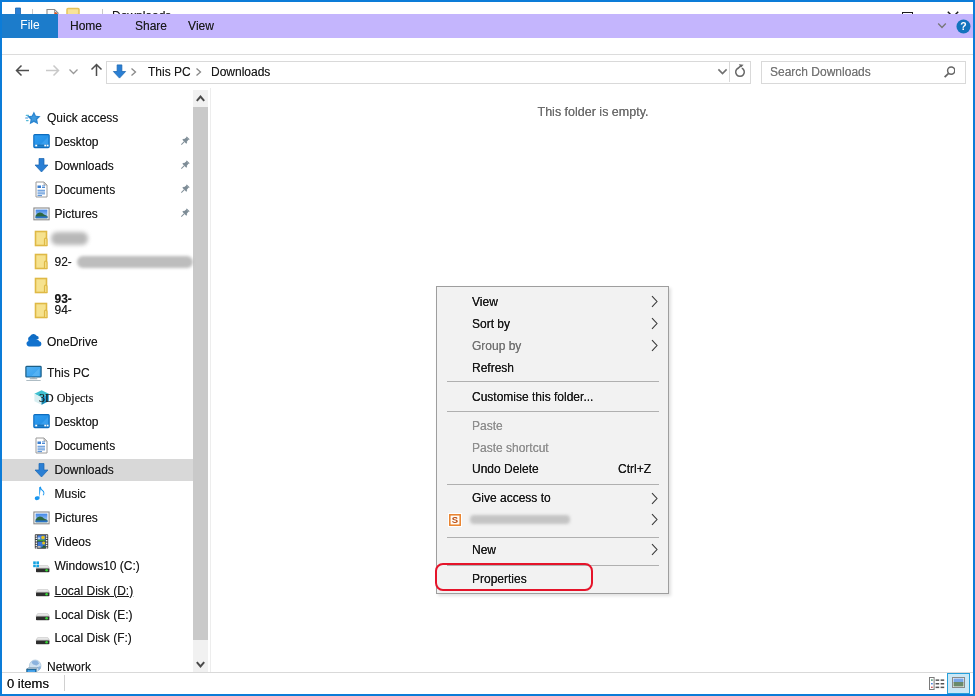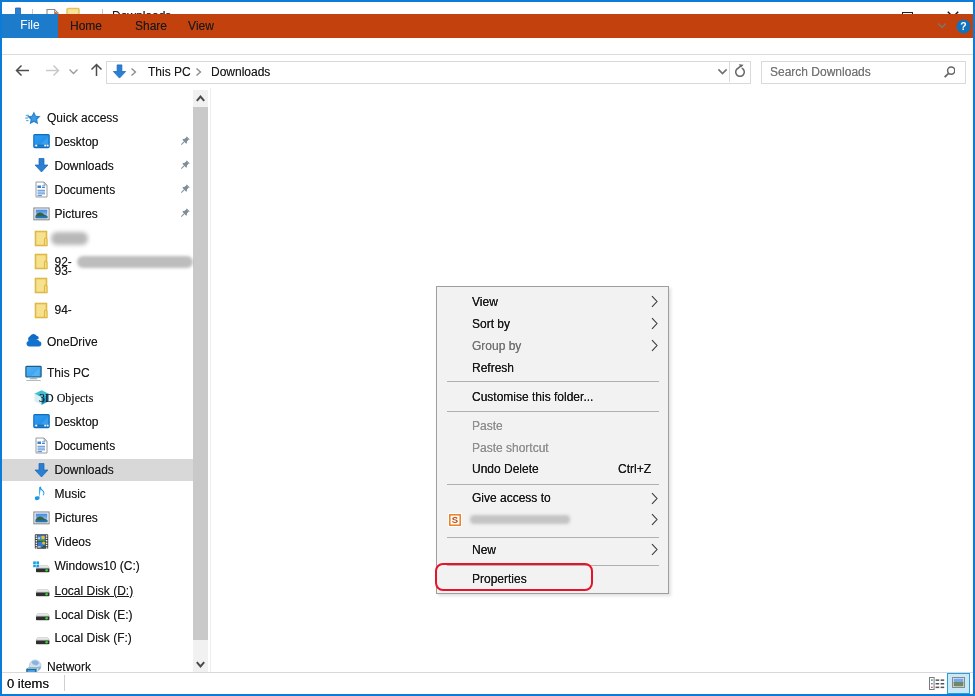--- a/index.html
+++ b/index.html
@@ -43,21 +43,21 @@
     <div class="abs" style="left:100px;top:7px;width:1px;height:12px;background:#c8c8c8;"></div>
     <div class="abs t12" style="left:110px;top:4px;">Downloads</div>
 
     <div class="abs" style="left:853px;top:14.2px;width:11px;height:1.8px;background:#1a1a1a;"></div>
     <div class="abs" style="left:899.5px;top:9.5px;width:11px;height:11px;border:1.5px solid #1a1a1a;box-sizing:border-box;"></div>
     <svg class="abs" style="left:945px;top:9px;" width="12" height="12" viewBox="0 0 12 12">
       <path d="M0.8 0.8 L11.2 11.2 M11.2 0.8 L0.8 11.2" stroke="#1a1a1a" stroke-width="1.5"></path>
     </svg>
   </div>
 
-  <div id="tabs" class="abs" style="left:2px;top:14px;width:971px;height:24px;background:#c2410c;">
+  <div id="tabs" class="abs" style="left:2px;top:14px;width:971px;height:24px;background:#c4b5fd;">
     <div class="abs" style="left:0;top:0;width:56px;height:24px;background:#1c7ccb;color:#fff;font-size:12px;text-align:center;line-height:23px;">File</div>
     <div class="abs t12" style="left:62px;top:2px;width:44px;text-align:center;">Home</div>
     <div class="abs t12" style="left:121px;top:2px;width:44px;text-align:right;">Share</div>
     <div class="abs t12" style="left:177px;top:2px;width:44px;text-align:center;">View</div>
     <svg class="abs" style="left:935px;top:8px;" width="10" height="8" viewBox="0 0 10 8">
       <path d="M1.2 1.5 L5 5.5 L8.8 1.5" fill="none" stroke="#777" stroke-width="1.3"></path>
     </svg>
     <svg class="abs" style="left:954px;top:5px;" width="15" height="15" viewBox="0 0 15 15">
       <circle cx="7.5" cy="7.5" r="7" fill="#1273bd"></circle>
       <text x="7.5" y="11.2" font-size="10.5" font-weight="bold" fill="#fff" text-anchor="middle" font-family="Liberation Sans,sans-serif">?</text>
@@ -214,21 +214,21 @@
       </svg>
 <svg class="abs" style="left:33px;top:253.1px;" width="17" height="17" viewBox="0 0 17 17">
         <rect x="2.5" y="1.5" width="11" height="14" fill="#f6e28e" stroke="#dfb945" stroke-width="1.6"></rect>
         <path d="M11.5 9.5 q0-1.3 1.2-1.3 q1.3 0 1.3 1.3 v6 h-2.5 z" fill="#f6e28e" stroke="#dfb945" stroke-width="1.2"></path>
       </svg>
 <div class="abs t12" style="left:54.5px;top:251.6px;">92-</div>
 <svg class="abs" style="left:33px;top:277.4px;" width="17" height="17" viewBox="0 0 17 17">
         <rect x="2.5" y="1.5" width="11" height="14" fill="#f6e28e" stroke="#dfb945" stroke-width="1.6"></rect>
         <path d="M11.5 9.5 q0-1.3 1.2-1.3 q1.3 0 1.3 1.3 v6 h-2.5 z" fill="#f6e28e" stroke="#dfb945" stroke-width="1.2"></path>
       </svg>
-<div class="abs t12" style="left:54.5px;top:261px;">93-</div>
+<div class="abs t12" style="left:54.5px;top:289px;font-weight:bold;">93-</div>
 <svg class="abs" style="left:33px;top:301.6px;" width="17" height="17" viewBox="0 0 17 17">
         <rect x="2.5" y="1.5" width="11" height="14" fill="#f6e28e" stroke="#dfb945" stroke-width="1.6"></rect>
         <path d="M11.5 9.5 q0-1.3 1.2-1.3 q1.3 0 1.3 1.3 v6 h-2.5 z" fill="#f6e28e" stroke="#dfb945" stroke-width="1.2"></path>
       </svg>
 <div class="abs t12" style="left:54.5px;top:300.1px;">94-</div>
 <svg class="abs" style="left:25px;top:333.3px;" width="17" height="17" viewBox="0 0 17 17">
         <path d="M4.6 8.6 a3 3 0 0 1 0.4-5.4 a3.8 3.8 0 0 1 6.6-0.5 a2.6 2.6 0 0 1 2.2 2.7 l-2.4 1.3 z" fill="#0f6cc4"></path>
         <path d="M3.8 13.4 a2.7 2.7 0 0 1 -0.3-5.3 a4 4 0 0 1 7.1-1.5 a3.1 3.1 0 0 1 3.7 1.6 q2.1 0.3 2.1 2.5 q0 2.5-2.7 2.7 z" fill="#1272ce"></path>
       </svg>
 <div class="abs t12" style="left:47px;top:331.8px;">OneDrive</div>
@@ -387,20 +387,21 @@
         <path d="M7 3.4 q3-1.6 5.4-0.4 l1.8 2.6 l-2.6 2 l-3.4-1 l-1.6-1.8 z M12.8 9.2 l2.6-1.2 l0.4 2.2 l-2.2 2.6 z M6.2 10.4 l2.6 1.4 l-0.6 2.2 l-2.8-1.4 z" fill="#7aa8d8" opacity="0.8"></path>
         <path d="M1.8 11.2 l1.8-1.6 h9.2 l-1.8 1.6 z" fill="#e8eef4" stroke="#5a7a94" stroke-width="0.5"></path>
         <rect x="1.8" y="11.2" width="9.2" height="4.6" fill="#1c86d8" stroke="#1a5a80" stroke-width="0.9"></rect>
         <rect x="2.8" y="12.2" width="7.2" height="2.6" fill="#4aa6ec"></rect>
       </svg>
 <div class="abs t12" style="left:47px;top:657px;">Network</div>
 <div class="abs" style="left:51px;top:231.5px;width:37px;height:13px;background:#b8b8b8;border-radius:6px;filter:blur(2px);"></div>
 <div class="abs" style="left:77px;top:255.5px;width:116px;height:12px;background:#bdbdbd;border-radius:6px;filter:blur(1.5px);"></div>
 </div>
 
+  <div class="abs" style="left:493px;top:105px;width:200px;text-align:center;font-size:12.5px;color:#6d6d6d;text-shadow:0 0 0.4px;font-family:'Liberation Sans',sans-serif;">This folder is empty.</div>
 
   <div id="menu">
 <div class="abs" style="left:436px;top:286px;width:233px;height:308px;background:#f2f2f2;border:1px solid #9e9e9e;box-sizing:border-box;box-shadow:2px 2px 3px rgba(0,0,0,0.12);"></div>
 <div class="abs" style="left:472px;top:291.6px;font-size:12px;line-height:20px;color:#1a1a1a;white-space:nowrap;">View</div>
 <svg class="abs" style="left:651px;top:295.1px;" width="7" height="13" viewBox="0 0 7 13">
         <path d="M1 1.1 L6 6.5 L1 11.9" fill="none" stroke="#3a3a3a" stroke-width="1.1"></path>
       </svg>
 <div class="abs" style="left:472px;top:313.7px;font-size:12px;line-height:20px;color:#1a1a1a;white-space:nowrap;">Sort by</div>
 <svg class="abs" style="left:651px;top:317.2px;" width="7" height="13" viewBox="0 0 7 13">
         <path d="M1 1.1 L6 6.5 L1 11.9" fill="none" stroke="#3a3a3a" stroke-width="1.1"></path>

